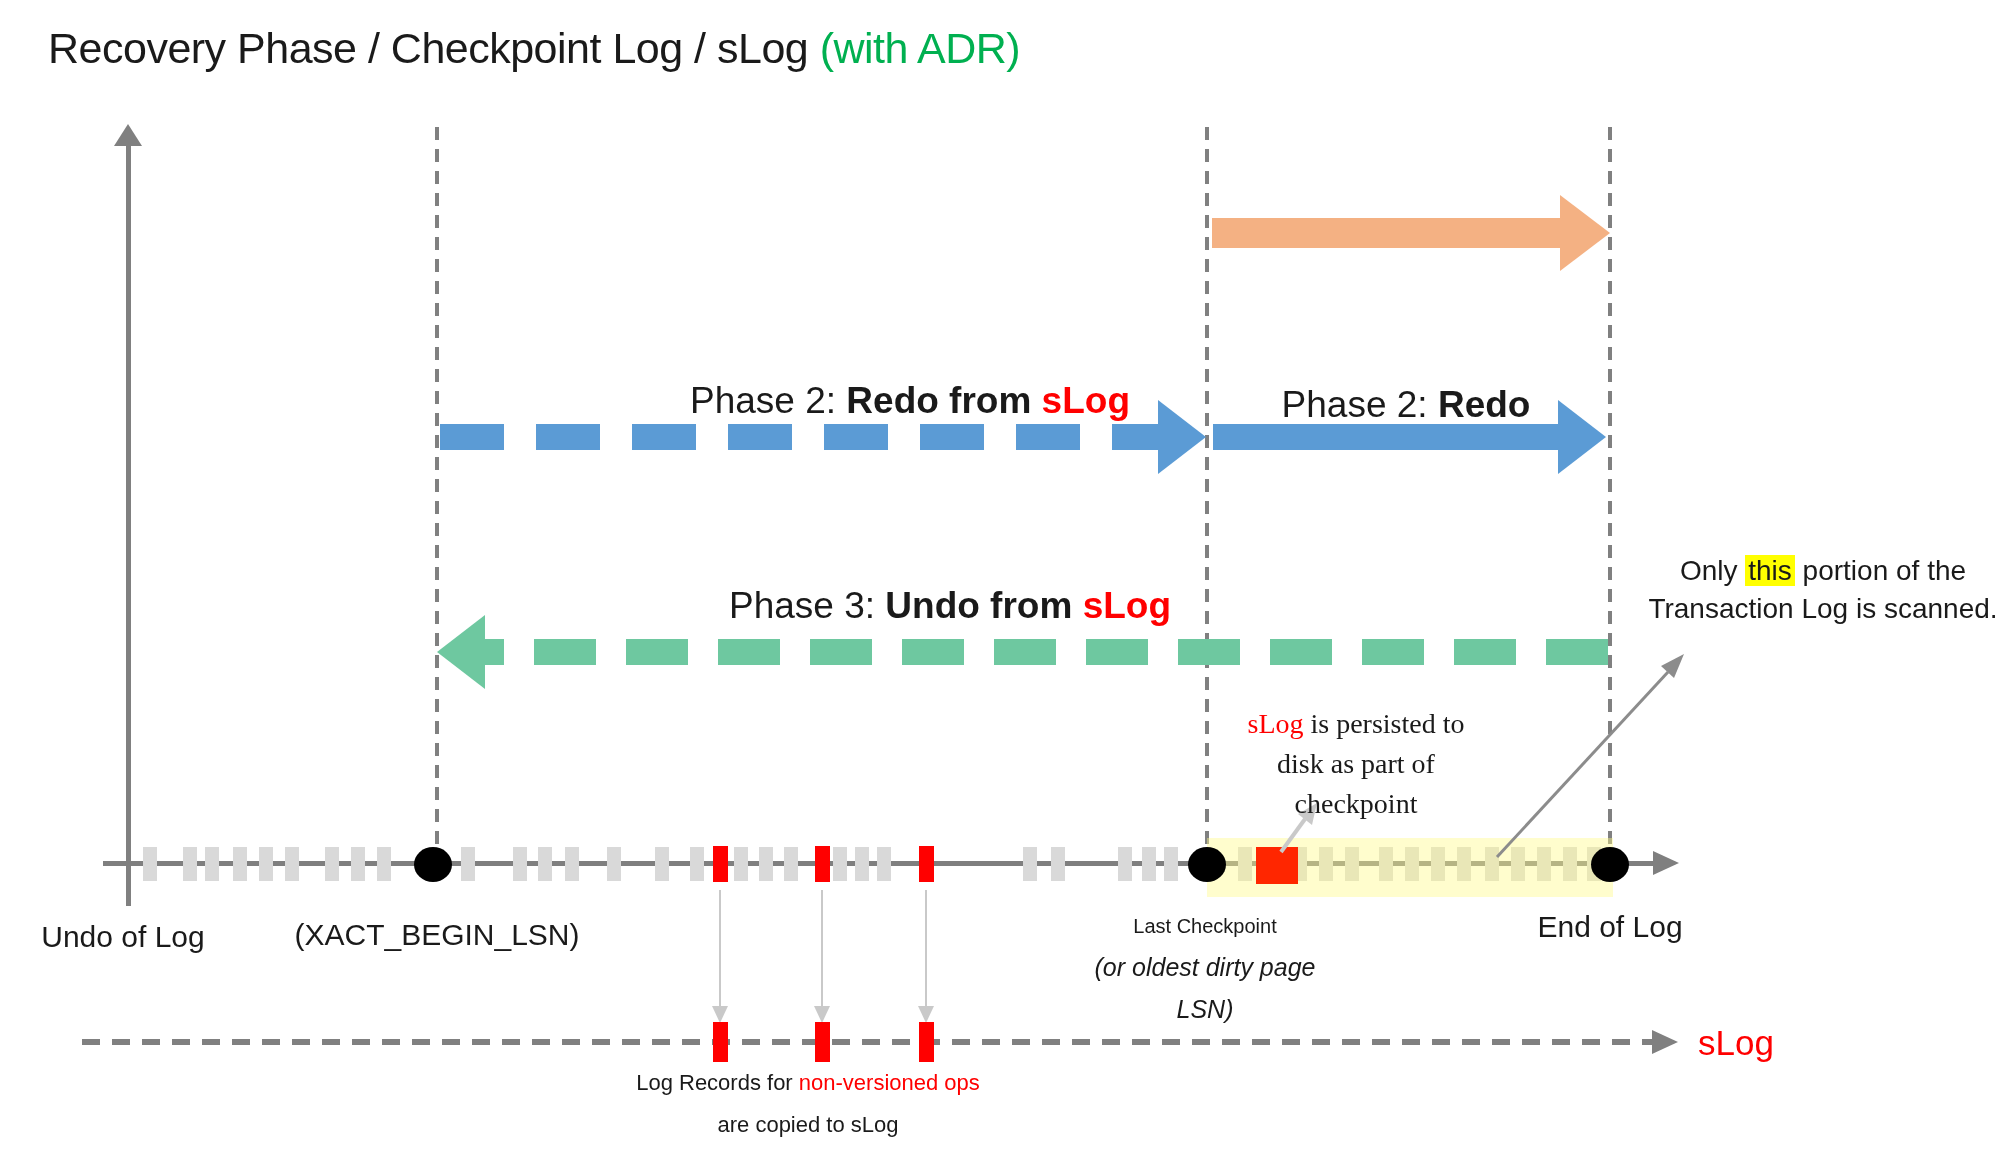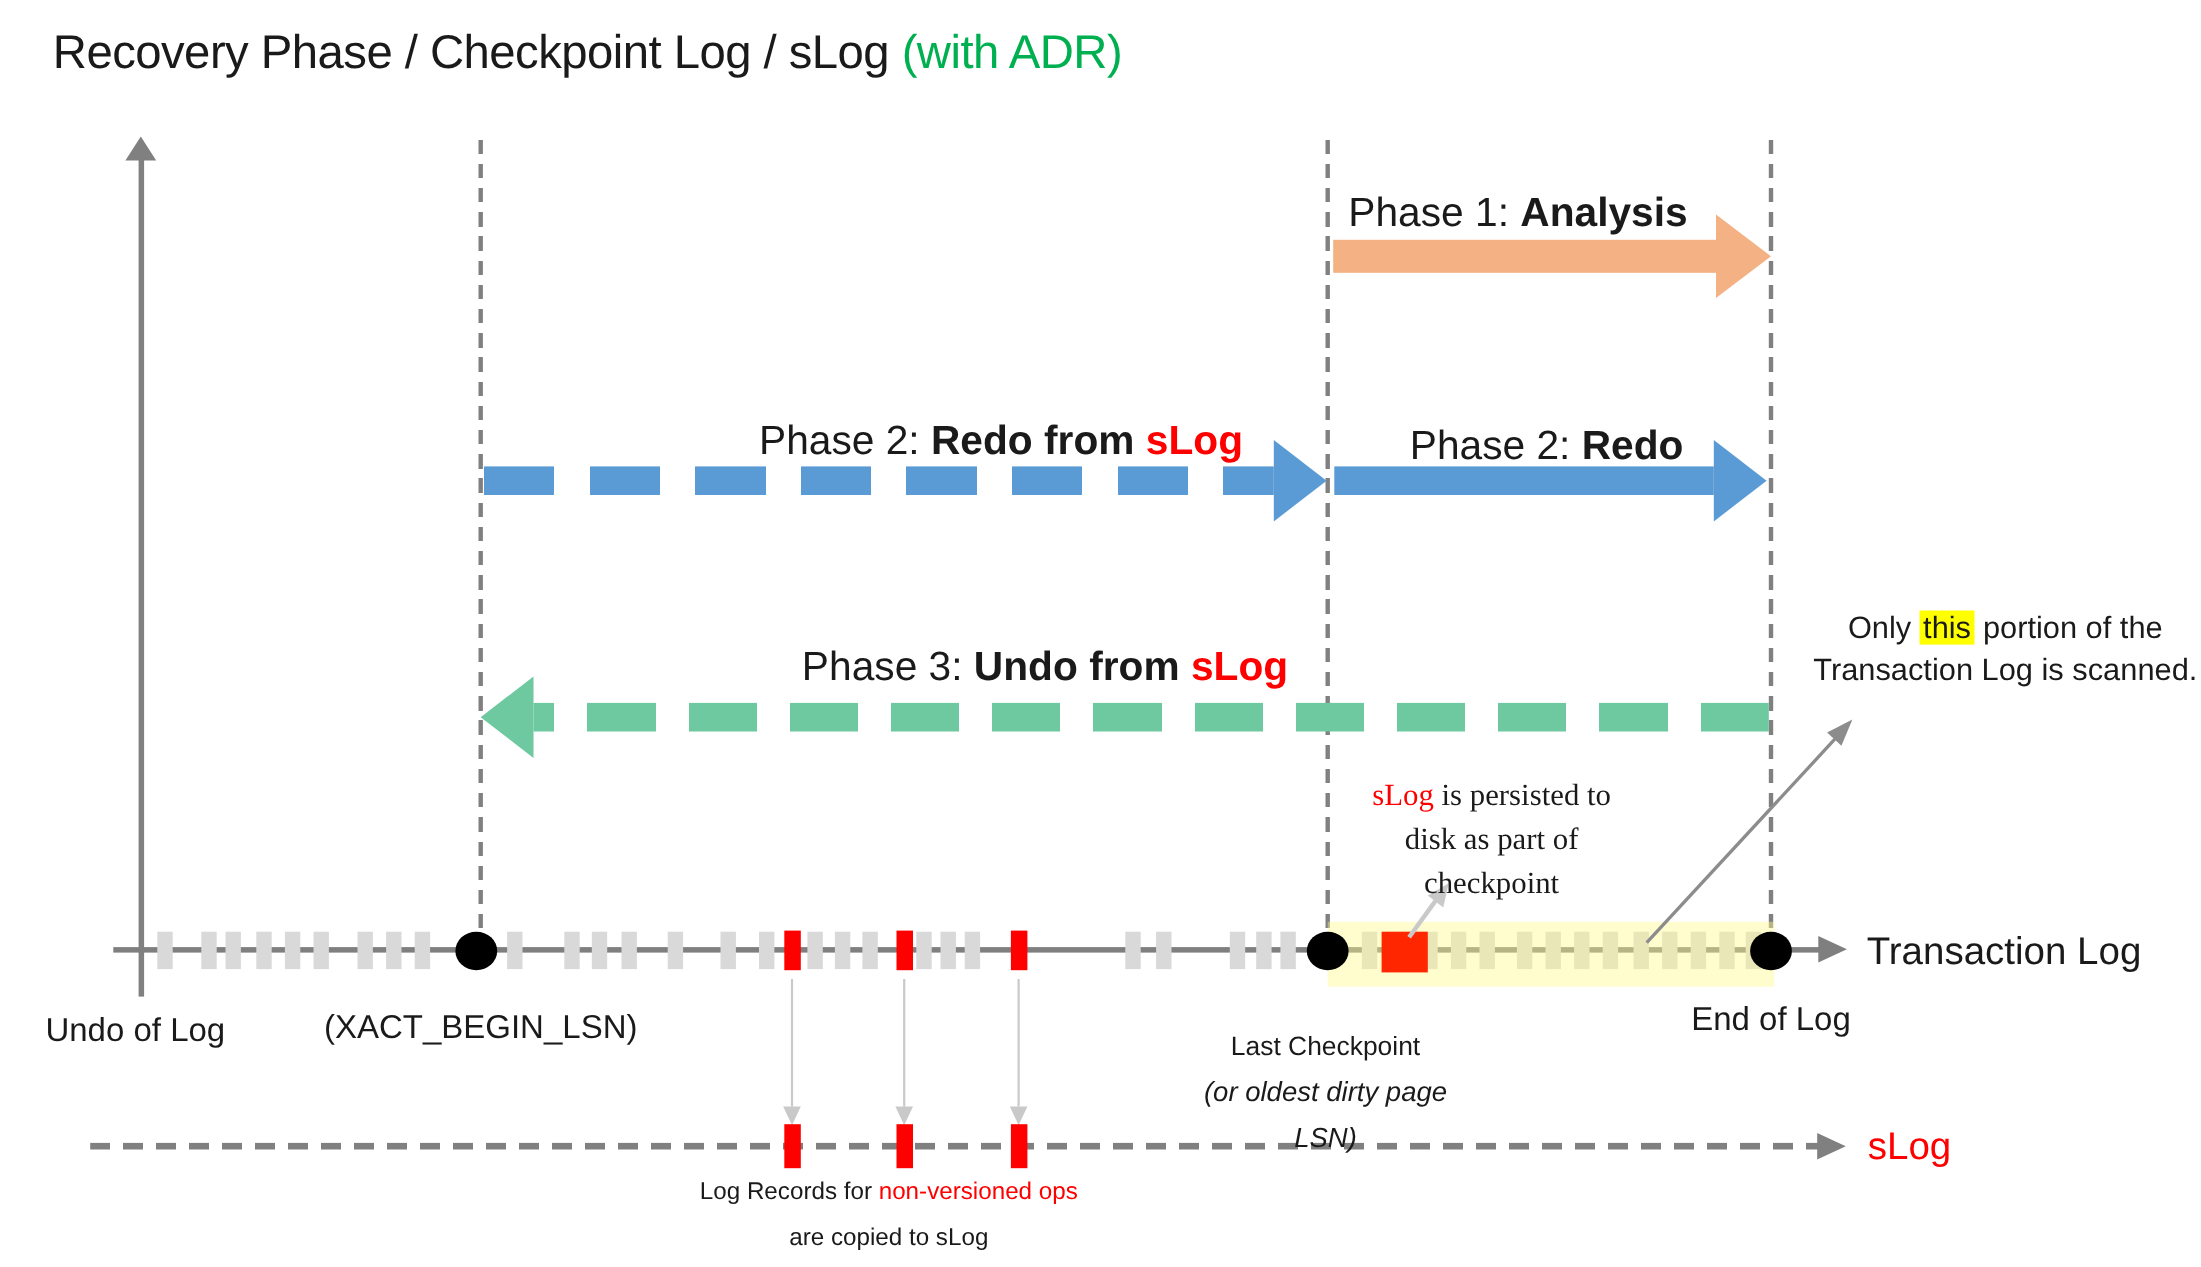--- a/index.html
+++ b/index.html
@@ -54,21 +54,21 @@
   .note{font-size:28px;line-height:38px;}
   .scan-note{left:1638px;top:552px;width:370px;}
   .scan-note .hl{background:#FFFF00;padding:0 3px;}
   .persist-note{left:1206px;top:704px;width:300px;line-height:40px;font-family:Liberation Serif, serif;}
   .persist-note .red,.copy-note .red{color:#FF0000;}
   .copy-note{left:508px;top:1062px;width:600px;font-size:22px;line-height:42px;}
   .axis-lbl{font-size:30px;}
   .start-lbl{left:23px;top:920px;width:200px;}
   .oldest-lbl{left:237px;top:912px;width:400px;line-height:45px;}
   .cp-lbl{left:1055px;top:906px;width:300px;}
-  .cp-lbl .main{font-size:24px;line-height:40px;margin-top:26px;}
+  .cp-lbl .main{font-size:20px;line-height:40px;}
   .cp-lbl .sub{font-size:25px;font-style:italic;line-height:42px;}
   .endlog-lbl{left:1460px;top:910px;width:300px;}
   .txlog-lbl{left:1697px;top:845px;width:300px;text-align:left;font-size:35px;white-space:nowrap;}
   .slog-lbl{left:1698px;top:1023px;width:200px;text-align:left;font-size:35px;color:#FF0000;}
 </style>
 </head>
 <body>
 
 <div class="stage">
 
@@ -162,21 +162,20 @@
     <g>
       <line x1="1497" y1="857" x2="1668" y2="672" stroke="#8C8C8C" stroke-width="3"></line>
       <polygon points="1684,654 1674,678 1661,666" fill="#8C8C8C"></polygon>
     </g>
     <g>
       <line x1="1281" y1="852" x2="1305" y2="819" stroke="#C9C9C9" stroke-width="4"></line>
       <polygon points="1317,803 1312,825 1298,814" fill="#C9C9C9"></polygon>
     </g>
   </svg>
 
-  <div class="lbl phase-lbl p1-lbl"><span>Phase 1: </span><b>Analysis</b></div>
   <div class="lbl phase-lbl p2d-lbl"><span>Phase 2: </span><b>Redo from </b><b class="red">sLog</b></div>
   <div class="lbl phase-lbl p2s-lbl"><span>Phase 2: </span><b>Redo</b></div>
   <div class="lbl phase-lbl p3-lbl"><span>Phase 3: </span><b>Undo from </b><b class="red">sLog</b></div>
 
   <div class="lbl note scan-note">
     <div><span>Only </span><span class="hl">this</span><span> portion of the</span></div>
     <div>Transaction Log is scanned.</div>
   </div>
   <div class="lbl note persist-note">
     <div><span class="red">sLog</span><span> is persisted to</span></div>
@@ -191,16 +190,15 @@
   <div class="lbl axis-lbl start-lbl">Undo of Log</div>
   <div class="lbl axis-lbl oldest-lbl">
     <div>(XACT_BEGIN_LSN)</div>
   </div>
   <div class="lbl cp-lbl">
     <div class="main">Last Checkpoint</div>
     <div class="sub">(or oldest dirty page</div>
     <div class="sub">LSN)</div>
   </div>
   <div class="lbl axis-lbl endlog-lbl">End of Log</div>
-  <div class="lbl txlog-lbl">Transaction Log</div>
   <div class="lbl slog-lbl">sLog</div>
 
 </div>
 
 </body></html>

